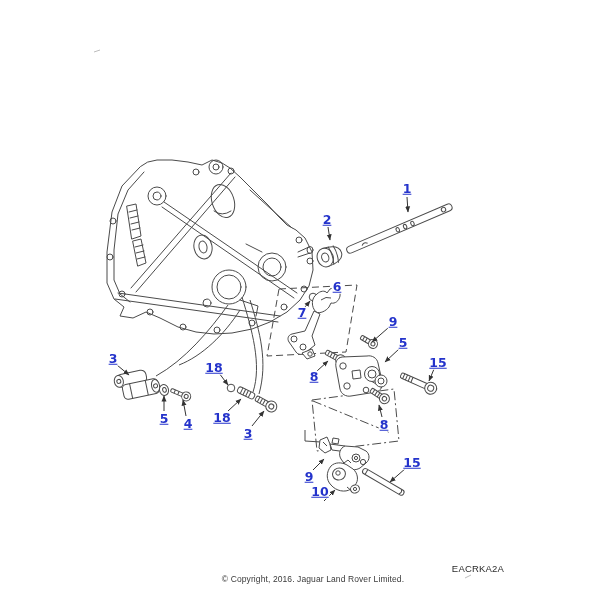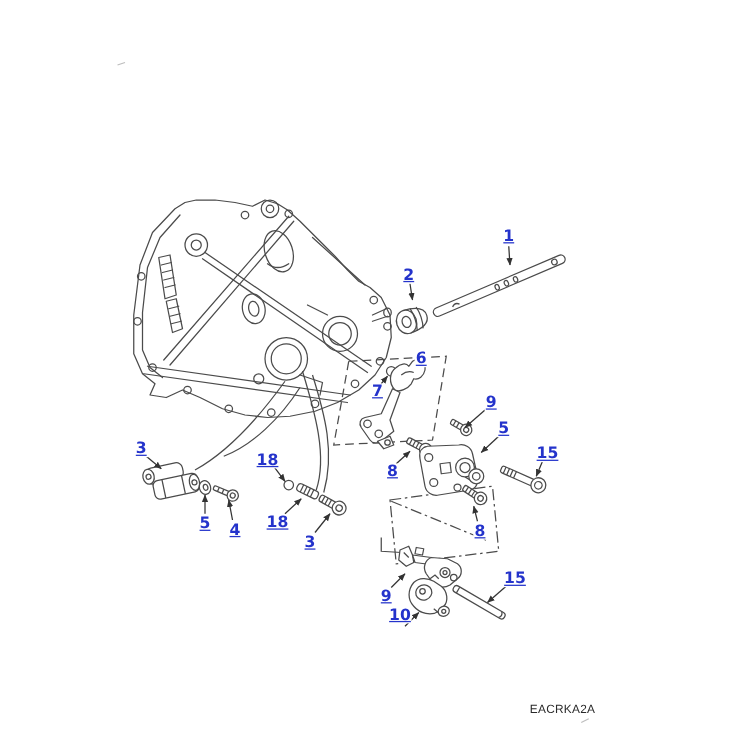--- a/index.html
+++ b/index.html
@@ -13,21 +13,21 @@
     color:#2433cb;font-weight:bold;font-size:12.5px;line-height:1;
     text-decoration:underline;background:#ffffff;padding:0 1px;cursor:pointer;
     user-select:none;
   }
   .footer-copyright{
     position:absolute;left:313px;top:574px;transform:translateX(-50%);
     font-size:8.5px;color:#3a3a3a;letter-spacing:0.1px;white-space:nowrap;
     font-family:"Liberation Sans","DejaVu Sans",sans-serif;
   }
   .drawing-code{
-    position:absolute;left:429px;top:568px;transform:translate(-50%,-50%);
+    position:absolute;left:457px;top:568px;transform:translate(-50%,-50%);
     font-size:9.5px;color:#2a2a2a;letter-spacing:0.2px;white-space:nowrap;
     font-family:"Liberation Sans","DejaVu Sans",sans-serif;
     padding-left:42px;
   }
 </style>
 </head>
 <body>
 
 <div class="stage">
 
@@ -321,14 +321,15 @@
   <div class="callout" style="left:412px;top:463px">15</div>
   <div class="callout" style="left:403px;top:343px">5</div>
   <div class="callout" style="left:384px;top:425px">8</div>
   <div class="callout" style="left:393px;top:322px">9</div>
   <div class="callout" style="left:438px;top:363px">15</div>
   <div class="callout" style="left:248px;top:434px">3</div>
   <div class="callout" style="left:222px;top:418px">18</div>
   <div class="callout" style="left:214px;top:368px">18</div>
 
   <div class="drawing-code">EACRKA2A</div>
+  <div class="footer-copyright">© Copyright, 2016. Jaguar Land Rover Limited.</div>
 
 </div>
 
 </body></html>

